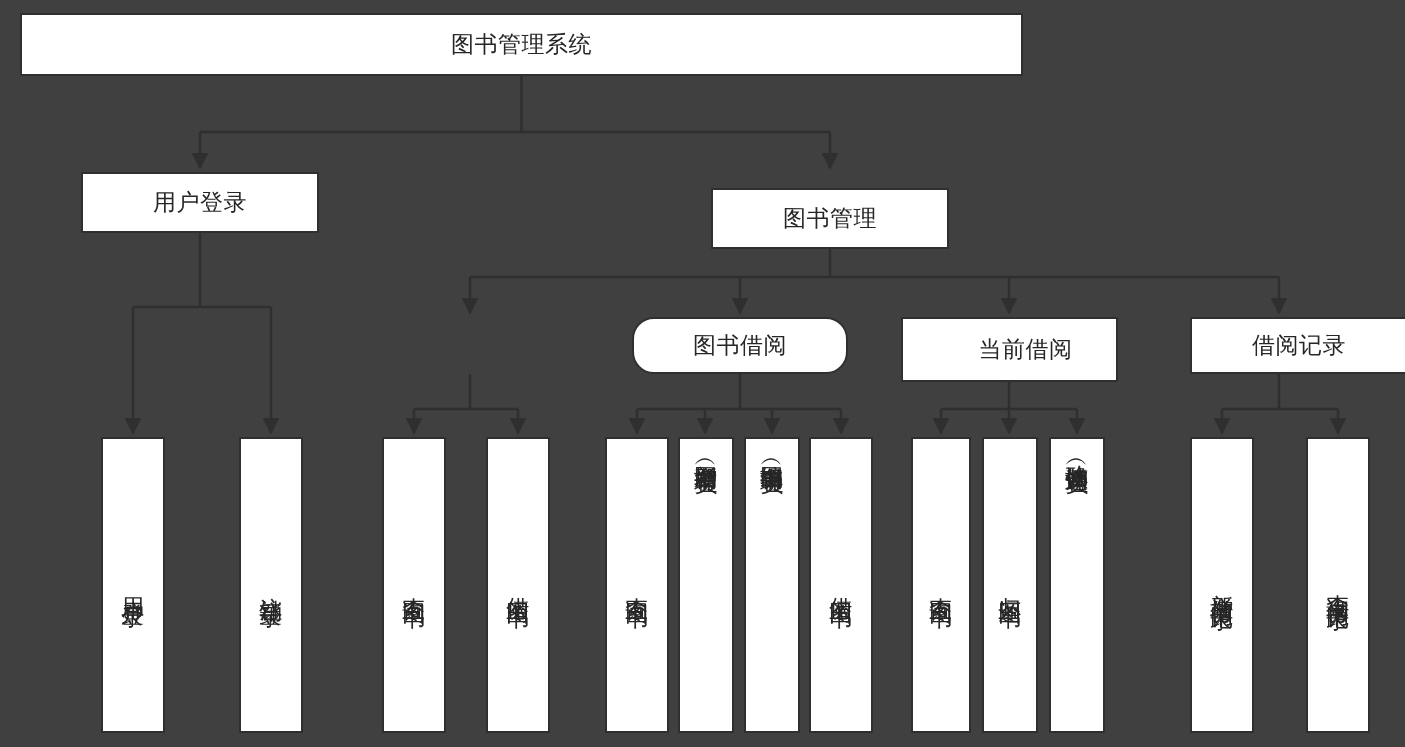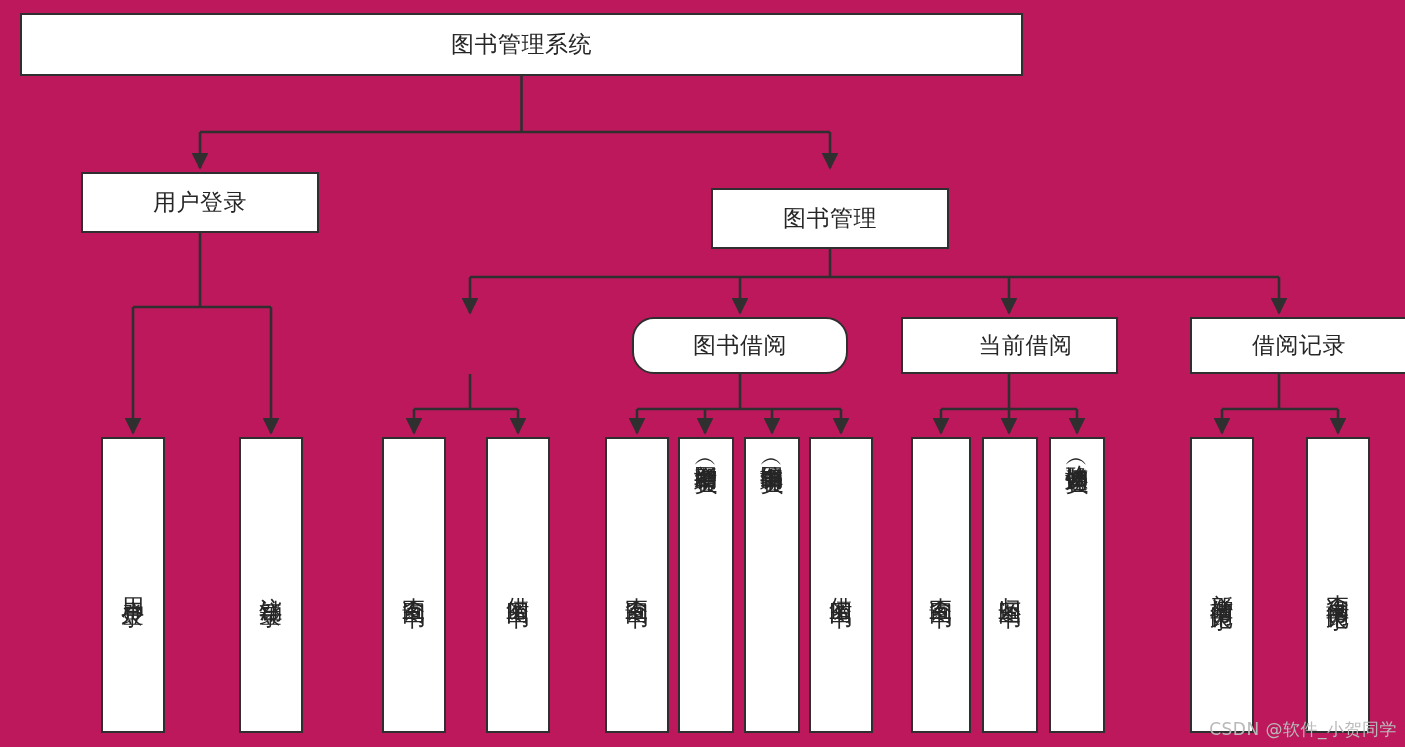--- a/index.html
+++ b/index.html
@@ -8,21 +8,21 @@
     padding: 0;
     background: #ffffff;
   }
   body {
     font-family: "DejaVu Sans", "Liberation Sans", sans-serif;
   }
   #diagram-root {
     position: relative;
     width: 1405px;
     height: 747px;
-    background: #be185d;
+    background: #404040;
     overflow: hidden;
   }
   #edge-layer {
     position: absolute;
     left: 0;
     top: 0;
     width: 1405px;
     height: 747px;
     pointer-events: none;
   }
@@ -146,21 +146,21 @@
   <div class="node horiz" style="left:81px; top:172px; width:238px; height:61px;">
     <span class="label">用户登录</span>
   </div>
   <div class="node horiz" style="left:711px; top:188px; width:238px; height:61px;">
     <span class="label">图书管理</span>
   </div>
 
   <div class="node horiz" style="left:632px; top:317px; width:216px; height:57px;border-radius:22px;">
     <span class="label">图书借阅</span>
   </div>
-  <div class="node horiz" style="left:901px; top:317px; width:217px; height:57px;padding-left:32px;">
+  <div class="node horiz" style="left:901px; top:317px; width:217px; height:65px;padding-left:32px;">
     <span class="label">当前借阅</span>
   </div>
   <div class="node horiz" style="left:1170px; top:317px; width:218px; height:57px;margin-left:20px;">
     <span class="label">借阅记录</span>
   </div>
 
   <div class="node vert center-text" style="left:101px; top:437px; width:64px; height:296px;">
     <span class="label">用户登录</span>
   </div>
   <div class="node vert center-text" style="left:239px; top:437px; width:64px; height:296px;">
@@ -197,15 +197,14 @@
     <span class="label">确认归还（管理员）</span>
   </div>
 
   <div class="node vert center-text" style="left:1190px; top:437px; width:64px; height:296px;">
     <span class="label">新增借阅记录</span>
   </div>
   <div class="node vert center-text" style="left:1306px; top:437px; width:64px; height:296px;">
     <span class="label">查询借阅记录</span>
   </div>
 
-  <div id="watermark">CSDN @软件_小贺同学</div>
 
 </div>
 
 </body></html>

